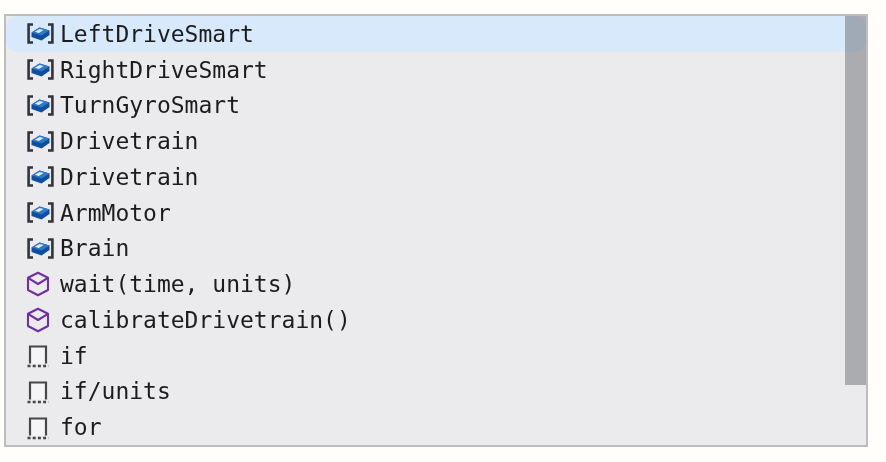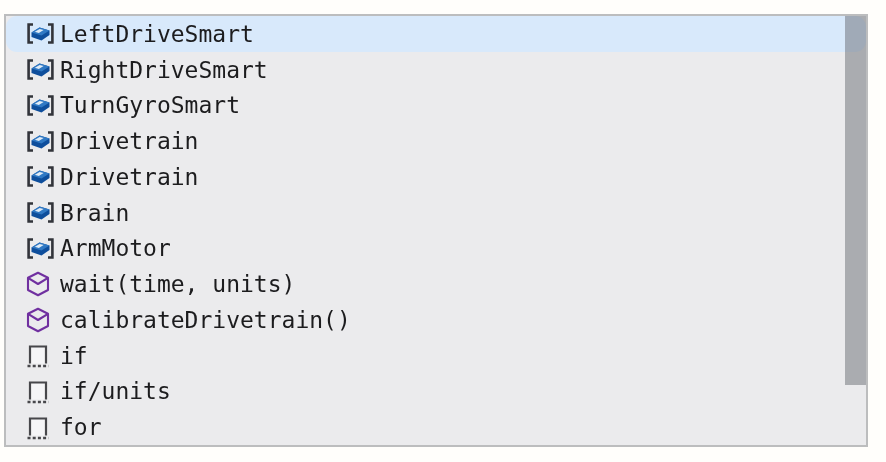--- a/index.html
+++ b/index.html
@@ -117,35 +117,35 @@
       <svg width="29" height="23" viewBox="0 0 29 23" aria-hidden="true">
         <path d="M7 2.5 H2.6 V20.5 H7" fill="none" stroke="var(--bracket)" stroke-width="2.6"></path>
         <path d="M22 2.5 H26.4 V20.5 H22" fill="none" stroke="var(--bracket)" stroke-width="2.6"></path>
         <polygon points="5.5,10.5 13.5,5.5 23.5,8.5 23.5,13 15.5,18.5 5.5,15" fill="var(--device-blue)"></polygon>
         <polygon points="5.5,10.5 13.5,5.5 23.5,8.5 15.5,13.5" fill="var(--device-blue-top)"></polygon>
         <polygon points="8.8,9.8 13.6,6.9 17.6,8.1 12.8,11.1" fill="#ffffff" opacity="0.85"></polygon>
       </svg>
     </span>
     
     
+    <span class="label">ArmMotor</span>
+  </li>
+      <li class="row kind-device">
+    <span class="ic ic-device">
+      <svg width="29" height="23" viewBox="0 0 29 23" aria-hidden="true">
+        <path d="M7 2.5 H2.6 V20.5 H7" fill="none" stroke="var(--bracket)" stroke-width="2.6"></path>
+        <path d="M22 2.5 H26.4 V20.5 H22" fill="none" stroke="var(--bracket)" stroke-width="2.6"></path>
+        <polygon points="5.5,10.5 13.5,5.5 23.5,8.5 23.5,13 15.5,18.5 5.5,15" fill="var(--device-blue)"></polygon>
+        <polygon points="5.5,10.5 13.5,5.5 23.5,8.5 15.5,13.5" fill="var(--device-blue-top)"></polygon>
+        <polygon points="8.8,9.8 13.6,6.9 17.6,8.1 12.8,11.1" fill="#ffffff" opacity="0.85"></polygon>
+      </svg>
+    </span>
+    
+    
     <span class="label">Brain</span>
-  </li>
-      <li class="row kind-device">
-    <span class="ic ic-device">
-      <svg width="29" height="23" viewBox="0 0 29 23" aria-hidden="true">
-        <path d="M7 2.5 H2.6 V20.5 H7" fill="none" stroke="var(--bracket)" stroke-width="2.6"></path>
-        <path d="M22 2.5 H26.4 V20.5 H22" fill="none" stroke="var(--bracket)" stroke-width="2.6"></path>
-        <polygon points="5.5,10.5 13.5,5.5 23.5,8.5 23.5,13 15.5,18.5 5.5,15" fill="var(--device-blue)"></polygon>
-        <polygon points="5.5,10.5 13.5,5.5 23.5,8.5 15.5,13.5" fill="var(--device-blue-top)"></polygon>
-        <polygon points="8.8,9.8 13.6,6.9 17.6,8.1 12.8,11.1" fill="#ffffff" opacity="0.85"></polygon>
-      </svg>
-    </span>
-    
-    
-    <span class="label">ArmMotor</span>
   </li>
       <li class="row kind-command">
     
     <span class="ic ic-command">
       <svg width="24" height="26" viewBox="0 0 24 26" aria-hidden="true">
         <polygon points="12,1.8 22,6.8 22,19 12,24.2 2,19 2,6.8" fill="none" stroke="var(--command-purple)" stroke-width="2.1" stroke-linejoin="round"></polygon>
         <path d="M2 6.8 L12 13 L22 6.8" fill="none" stroke="var(--command-purple)" stroke-width="2.1" stroke-linejoin="round"></path>
       </svg>
     </span>
     

